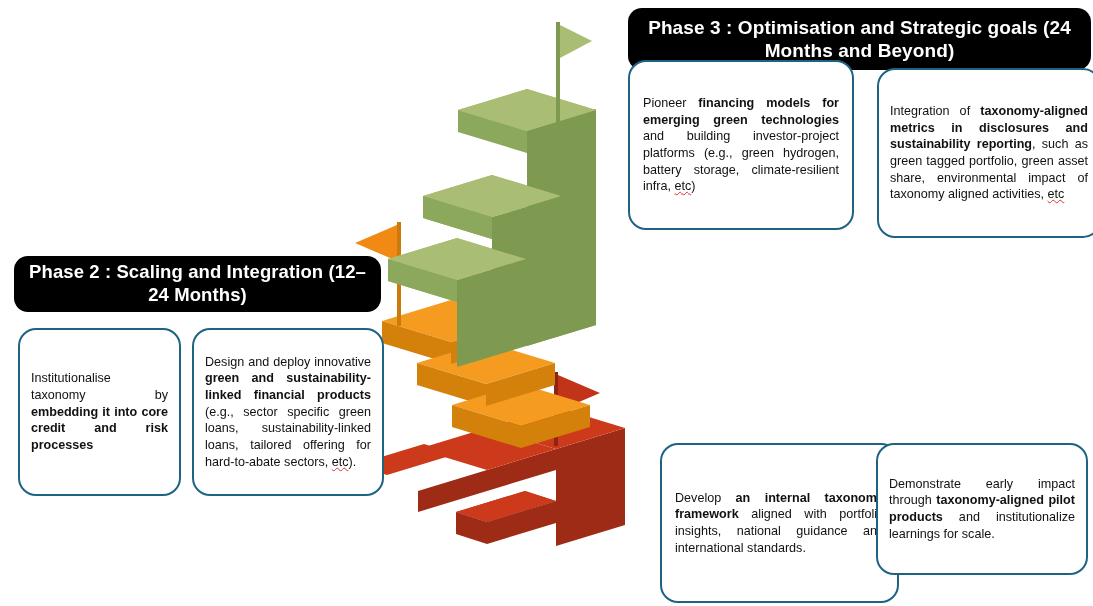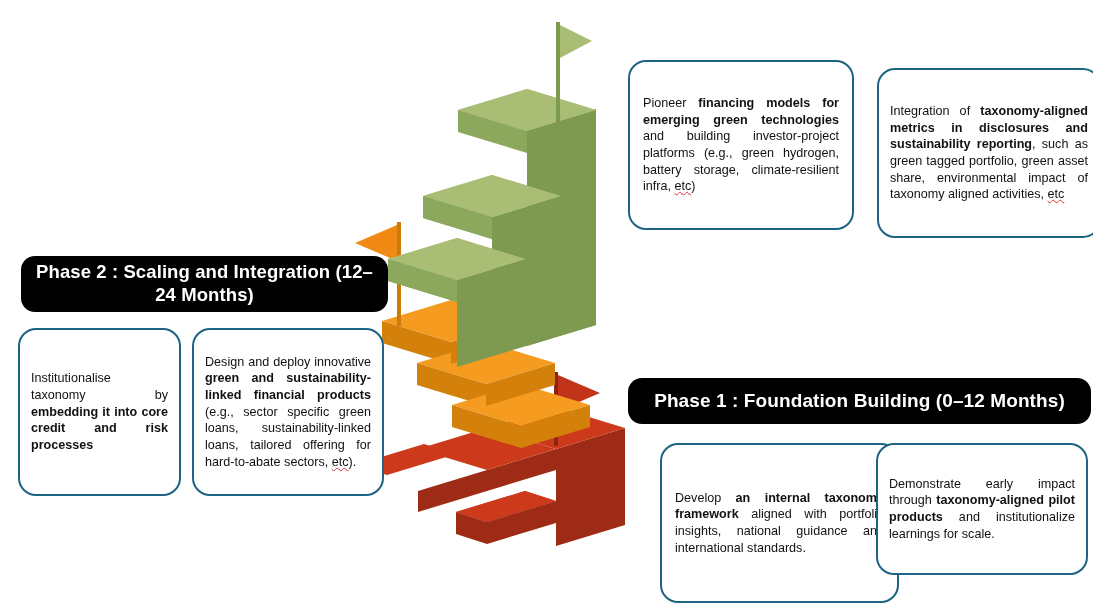--- a/index.html
+++ b/index.html
@@ -51,21 +51,20 @@
     width: 463px;
     height: 62px;
     font-size: 19px;
   }
   #banner-phase2 {
     left: 14px;
     top: 256px;
     width: 367px;
     height: 56px;
     font-size: 18.5px;
-    margin-left: 7px;
   }
   #banner-phase1 {
     left: 628px;
     top: 378px;
     width: 463px;
     height: 46px;
     font-size: 19px;
   }
 
   
@@ -192,20 +191,23 @@
       <polygon points="458,110 527,89 596,110 527,131" fill="#A9BE74"></polygon>
       <polygon points="458,110 527,131 527,153 458,132" fill="#8BA85C"></polygon>
 
       <g>
         <rect x="556" y="22" width="4" height="100" fill="#7E9A50"></rect>
         <polygon points="560,25 592,41 560,58" fill="#A9BE74"></polygon>
       </g>
     </g>
   </svg>
 
+  <div class="phase-banner" id="banner-phase3">
+    <span>Phase 3 : Optimisation and Strategic goals (24 Months and Beyond)</span>
+  </div>
 
   <div class="card" id="card-p3-a">
     <div class="body">
       <span>Pioneer </span><b>financing models for emerging green technologies</b><span> and building investor-project platforms (e.g., green hydrogen, battery storage, climate-resilient infra, </span><span class="sp">etc</span><span>)</span>
     </div>
   </div>
 
   <div class="card" id="card-p3-b">
     <div class="body">
       <span>Integration of </span><b>taxonomy-aligned metrics in disclosures and sustainability reporting</b><span>, such as green tagged portfolio, green asset share, environmental impact of taxonomy aligned activities, </span><span class="sp">etc</span>
@@ -221,23 +223,20 @@
       <span>Design and deploy innovative </span><b>green and sustainability-linked financial products</b><span> (e.g., sector specific green loans, sustainability-linked loans, tailored offering for hard-to-abate sectors, </span><span class="sp">etc</span><span>).</span>
     </div>
   </div>
 
   <div class="card" id="card-p2-a">
     <div class="body">
       <span>Institutionalise taxonomy by </span><b>embedding it into core credit and risk processes</b>
     </div>
   </div>
 
-  <div class="phase-banner" id="banner-phase1">
-    <span>Phase 1 : Foundation Building (0–12 Months)</span>
-  </div>
 
   <div class="card" id="card-p1-a">
     <div class="body">
       <span>Develop </span><b>an internal taxonomy framework</b><span> aligned with portfolio insights, national guidance and international standards.</span>
     </div>
   </div>
 
   <div class="card" id="card-p1-b">
     <div class="body">
       <span>Demonstrate early impact through </span><b>taxonomy-aligned pilot products</b><span> and institutionalize learnings for scale.</span>

